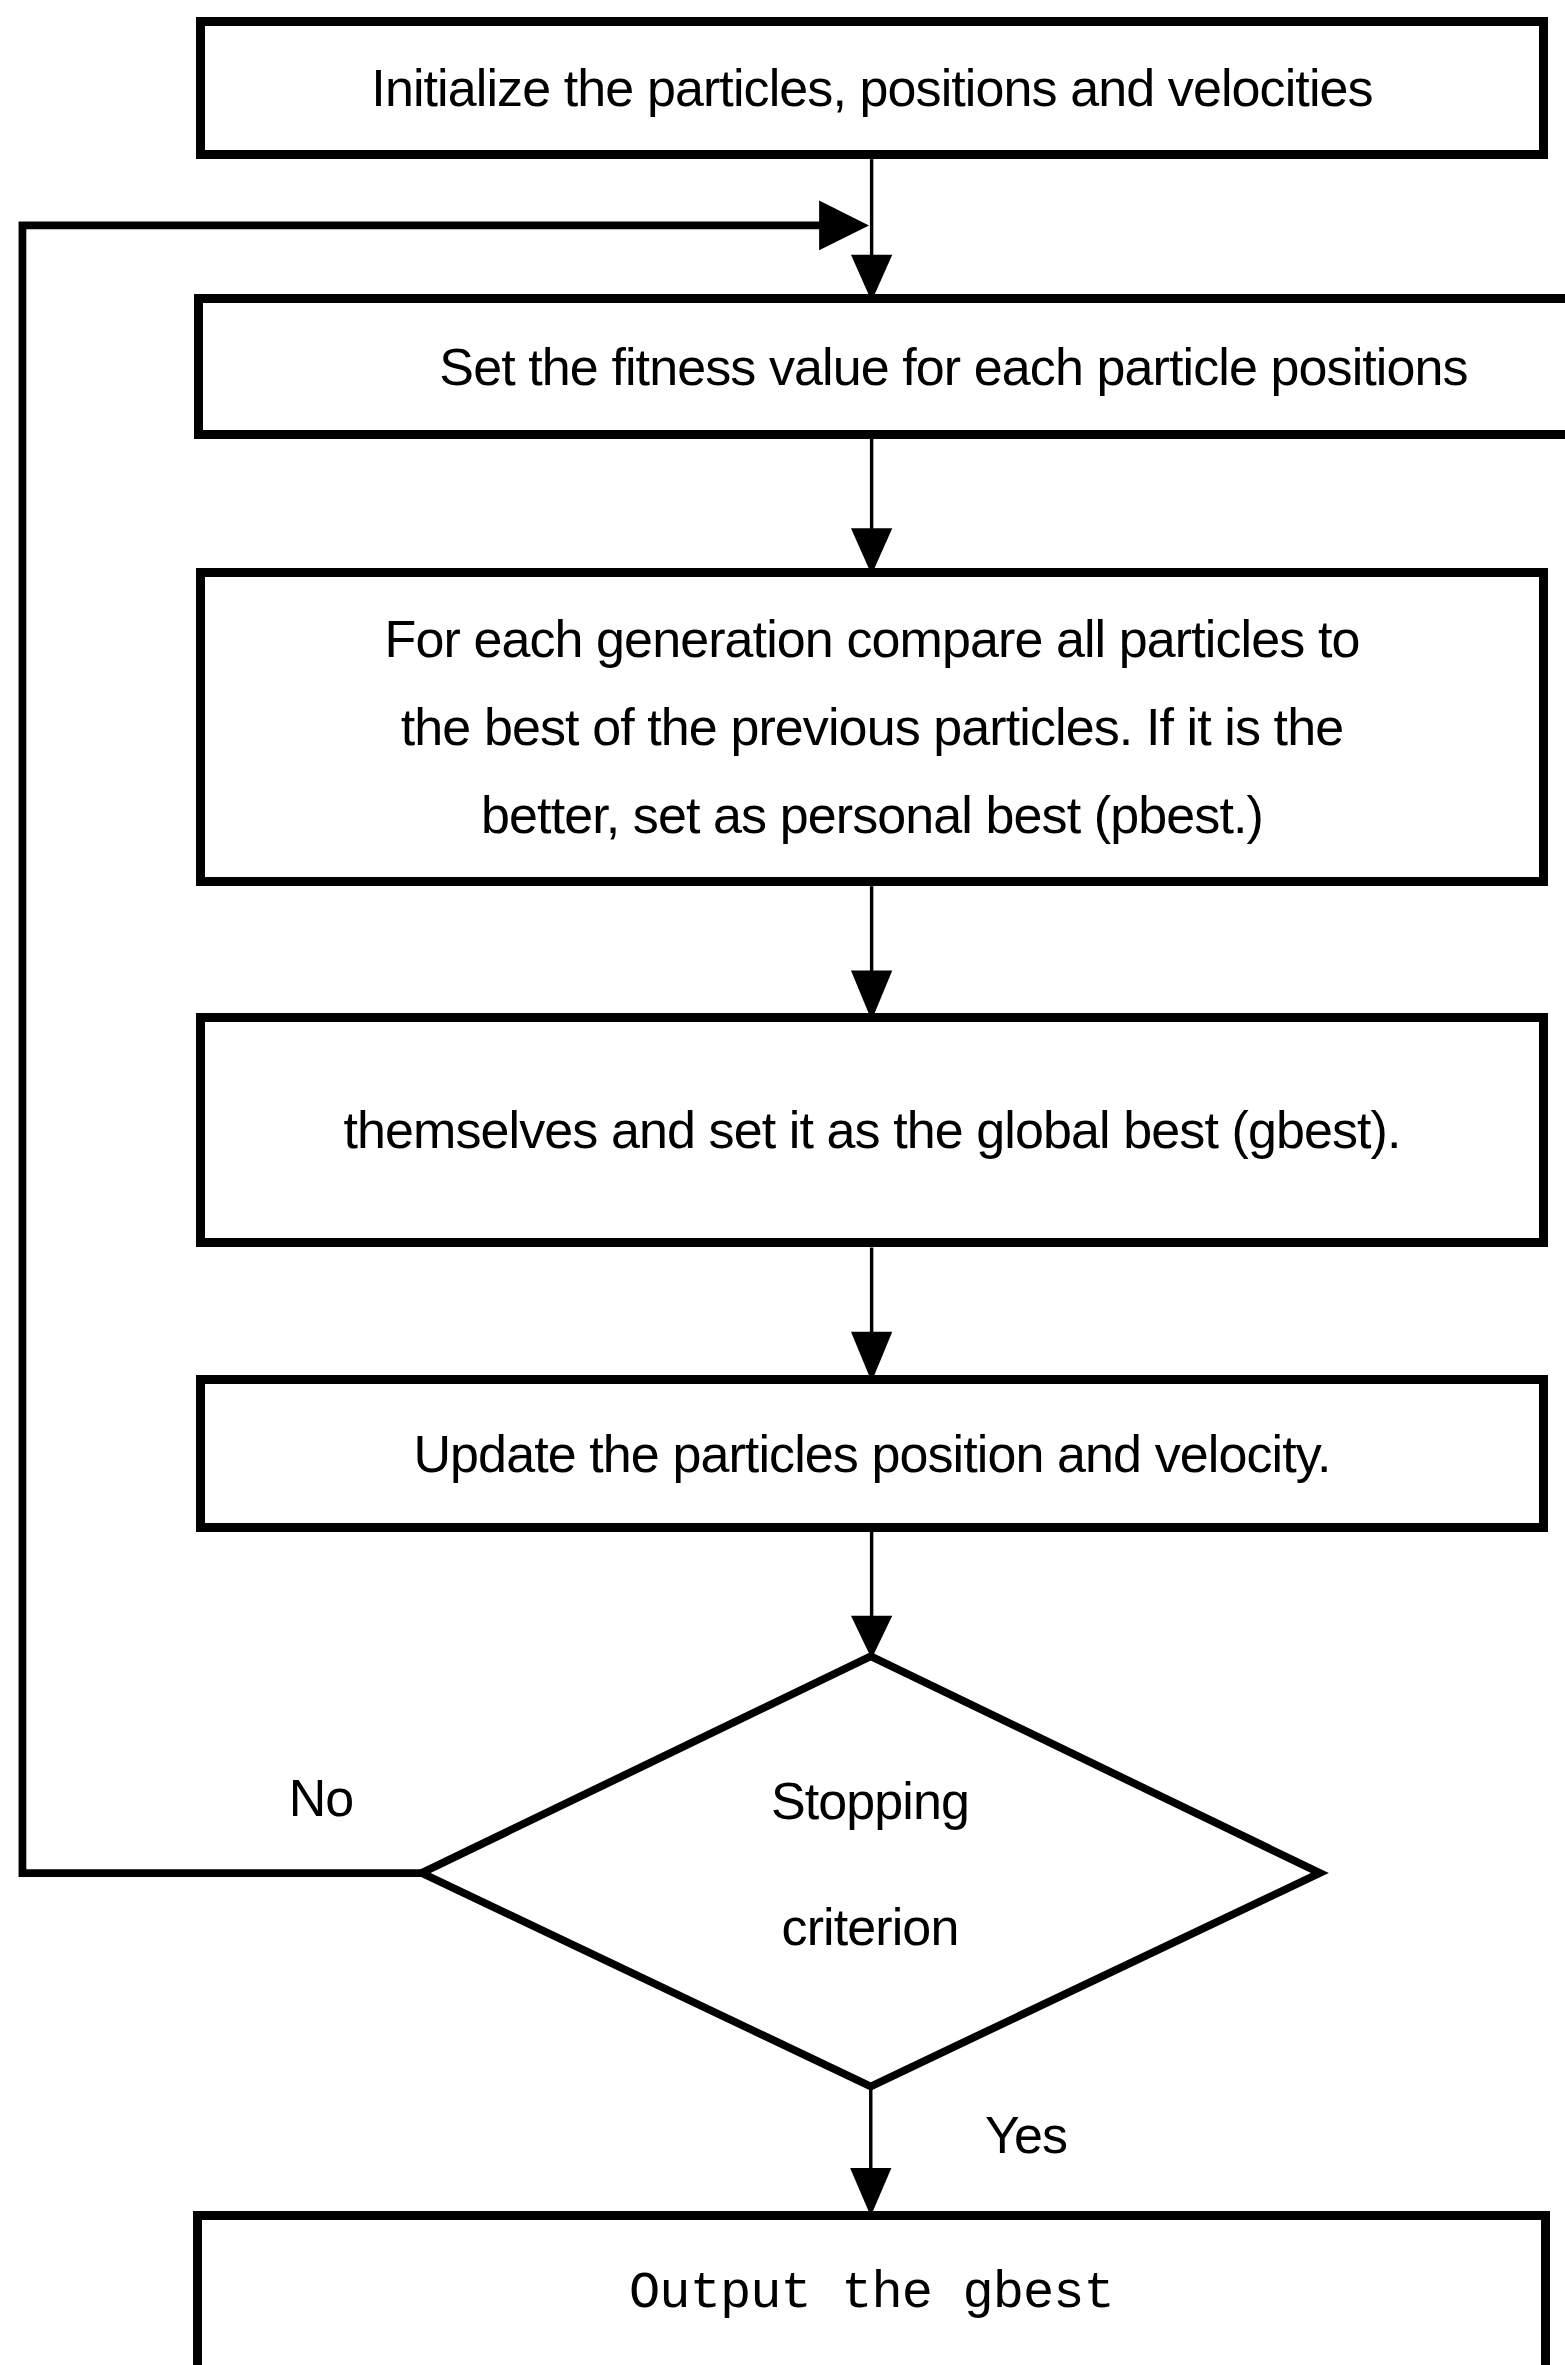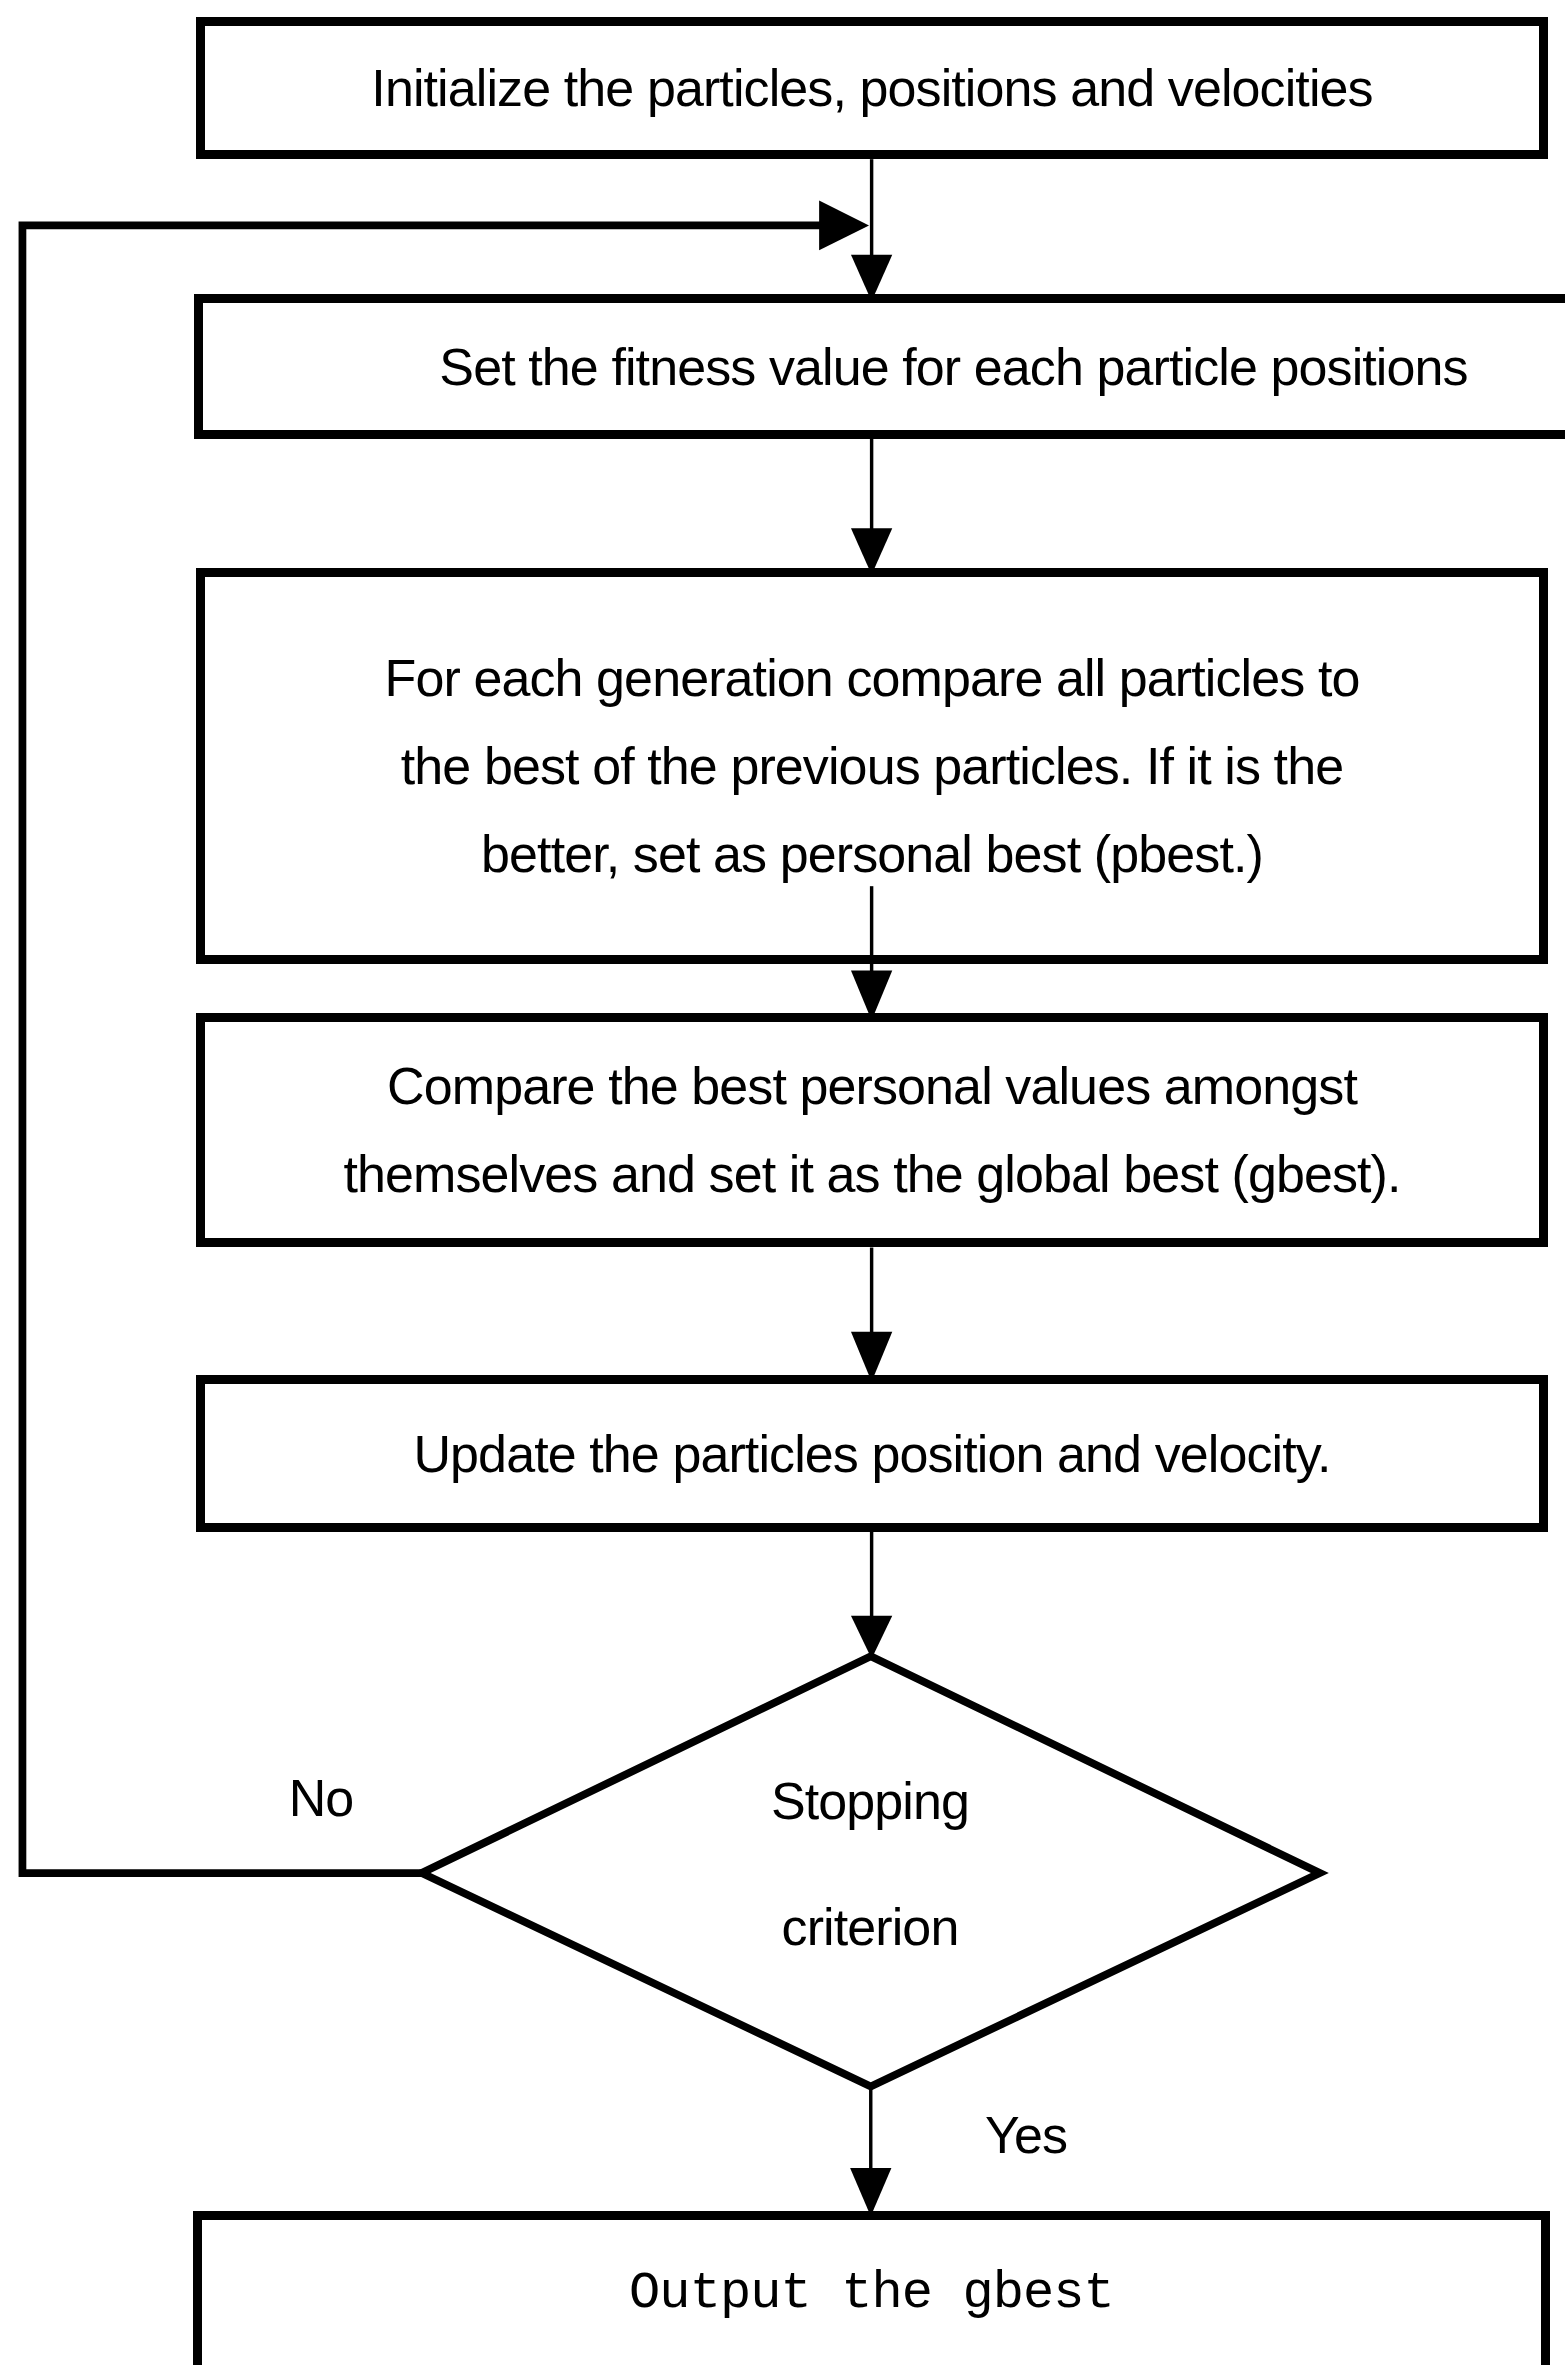--- a/index.html
+++ b/index.html
@@ -35,21 +35,21 @@
     justify-content: center;
     text-align: center;
     font-size: 52px;
     letter-spacing: -0.9px;
     line-height: 88px;
     box-sizing: border-box;
   }
   .pbox .line { display: block; white-space: nowrap; }
   .box-init    { left: 196px; top: 17px;   width: 1352px; height: 142px; }
   .box-fitness { left: 194px; top: 294px;  width: 1519px; height: 145px; }
-  .box-pbest   { left: 196px; top: 568px;  width: 1352px; height: 396px; }
+  .box-pbest   { left: 196px; top: 568px;  width: 1352px; height: 318px; }
   .box-gbest   { left: 196px; top: 1013px; width: 1352px; height: 234px; }
   .box-update  { left: 196px; top: 1375px; width: 1352px; height: 157px; }
   .box-output  { left: 193px; top: 2211px; width: 1357px; height: 166px; font-family: Liberation Mono, monospace; }
   .decision-text {
     position: absolute;
     left: 612px;
     top: 1768px;
     width: 516px;
     height: 193px;
     display: flex;
@@ -86,21 +86,20 @@
     <span class="line">Set the fitness value for each particle positions</span>
   </div>
 
   <div class="pbox box-pbest">
     <span class="line">For each generation compare all particles to</span>
     <span class="line">the best of the previous particles. If it is the</span>
     <span class="line">better, set as personal best (pbest.)</span>
   </div>
 
   <div class="pbox box-gbest">
-    <span class="line">Compare the best personal values amongst</span>
     <span class="line">themselves and set it as the global best (gbest).</span>
   </div>
 
   <div class="pbox box-update">
     <span class="line">Update the particles position and velocity.</span>
   </div>
 
   <div class="pbox box-output">
     <span class="line">Output the gbest</span>
   </div>

